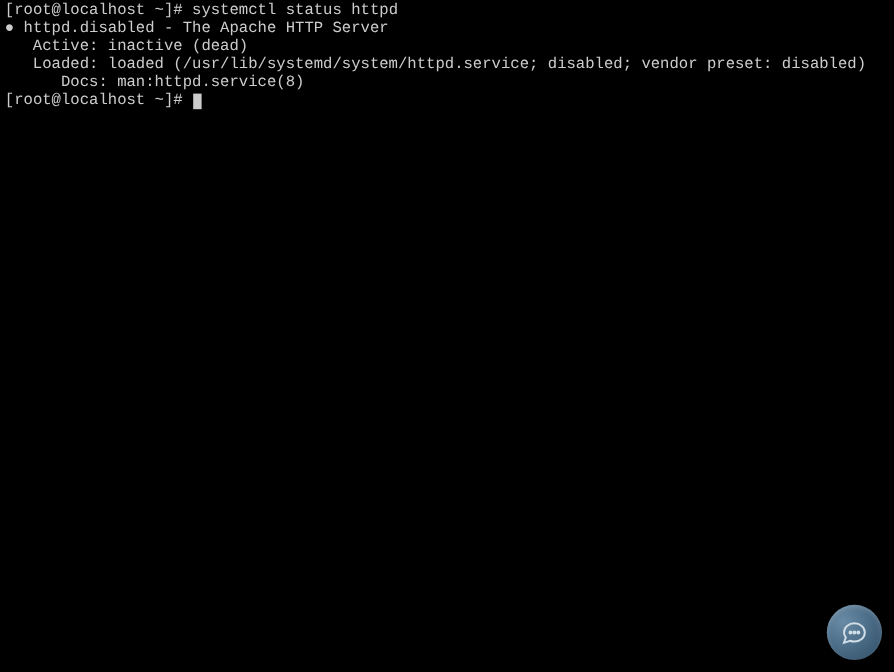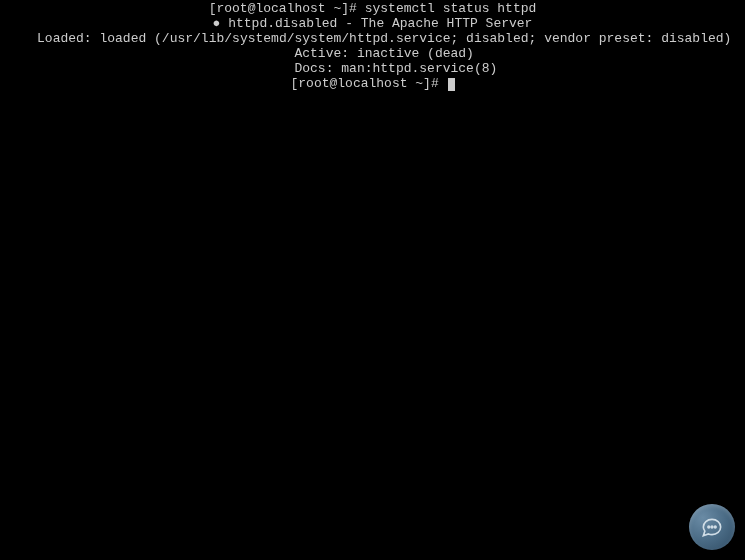--- a/index.html
+++ b/index.html
@@ -14,21 +14,20 @@
       font-family: 'Courier New', monospace;
       font-size: 13px;
       color: #cccccc;
       line-height: 1.15;
       padding: 2px 4px;
       position: relative;
       overflow: hidden;
     }
     .line {
       white-space: pre;
-      text-align: center;
     }
     .indent-1 {
       padding-left: 3ch;
     }
     .indent-3 {
       padding-left: 6ch;
     }
     .chat-icon {
       position: absolute;
       bottom: 10px;
@@ -54,22 +53,22 @@
       vertical-align: text-bottom;
       margin-left: 1px;
     }
   </style>
 </head>
 <body>
 
 <div class="terminal">
   <div class="line"><span>[root@localhost ~]# </span><span>systemctl status httpd</span></div>
   <div class="line"><span>● </span><span>httpd.disabled - The Apache HTTP Server</span></div>
+  <div class="line indent-1"><span>Active: </span><span>inactive (dead)</span></div>
   <div class="line indent-1"><span>Loaded: </span><span>loaded (/usr/lib/systemd/system/httpd.service; disabled; vendor preset: disabled)</span></div>
-  <div class="line indent-1"><span>Active: </span><span>inactive (dead)</span></div>
   <div class="line indent-3"><span>Docs: </span><span>man:httpd.service(8)</span></div>
   <div class="line"><span>[root@localhost ~]# </span><span class="cursor"></span></div>
 </div>
 
 <div class="chat-icon">
   <svg viewBox="0 0 24 24" fill="none" stroke="#d0dde6" stroke-width="1.5">
     <path d="M20 12c0 4-3.6 7-8 7-1.2 0-2.3-.2-3.3-.6L4 20l1.4-4.2C4.5 14.6 4 13.3 4 12c0-4 3.6-7 8-7s8 3 8 7z"></path>
     <circle cx="9" cy="12" r="0.8" fill="#d0dde6"></circle>
     <circle cx="12" cy="12" r="0.8" fill="#d0dde6"></circle>
     <circle cx="15" cy="12" r="0.8" fill="#d0dde6"></circle>

